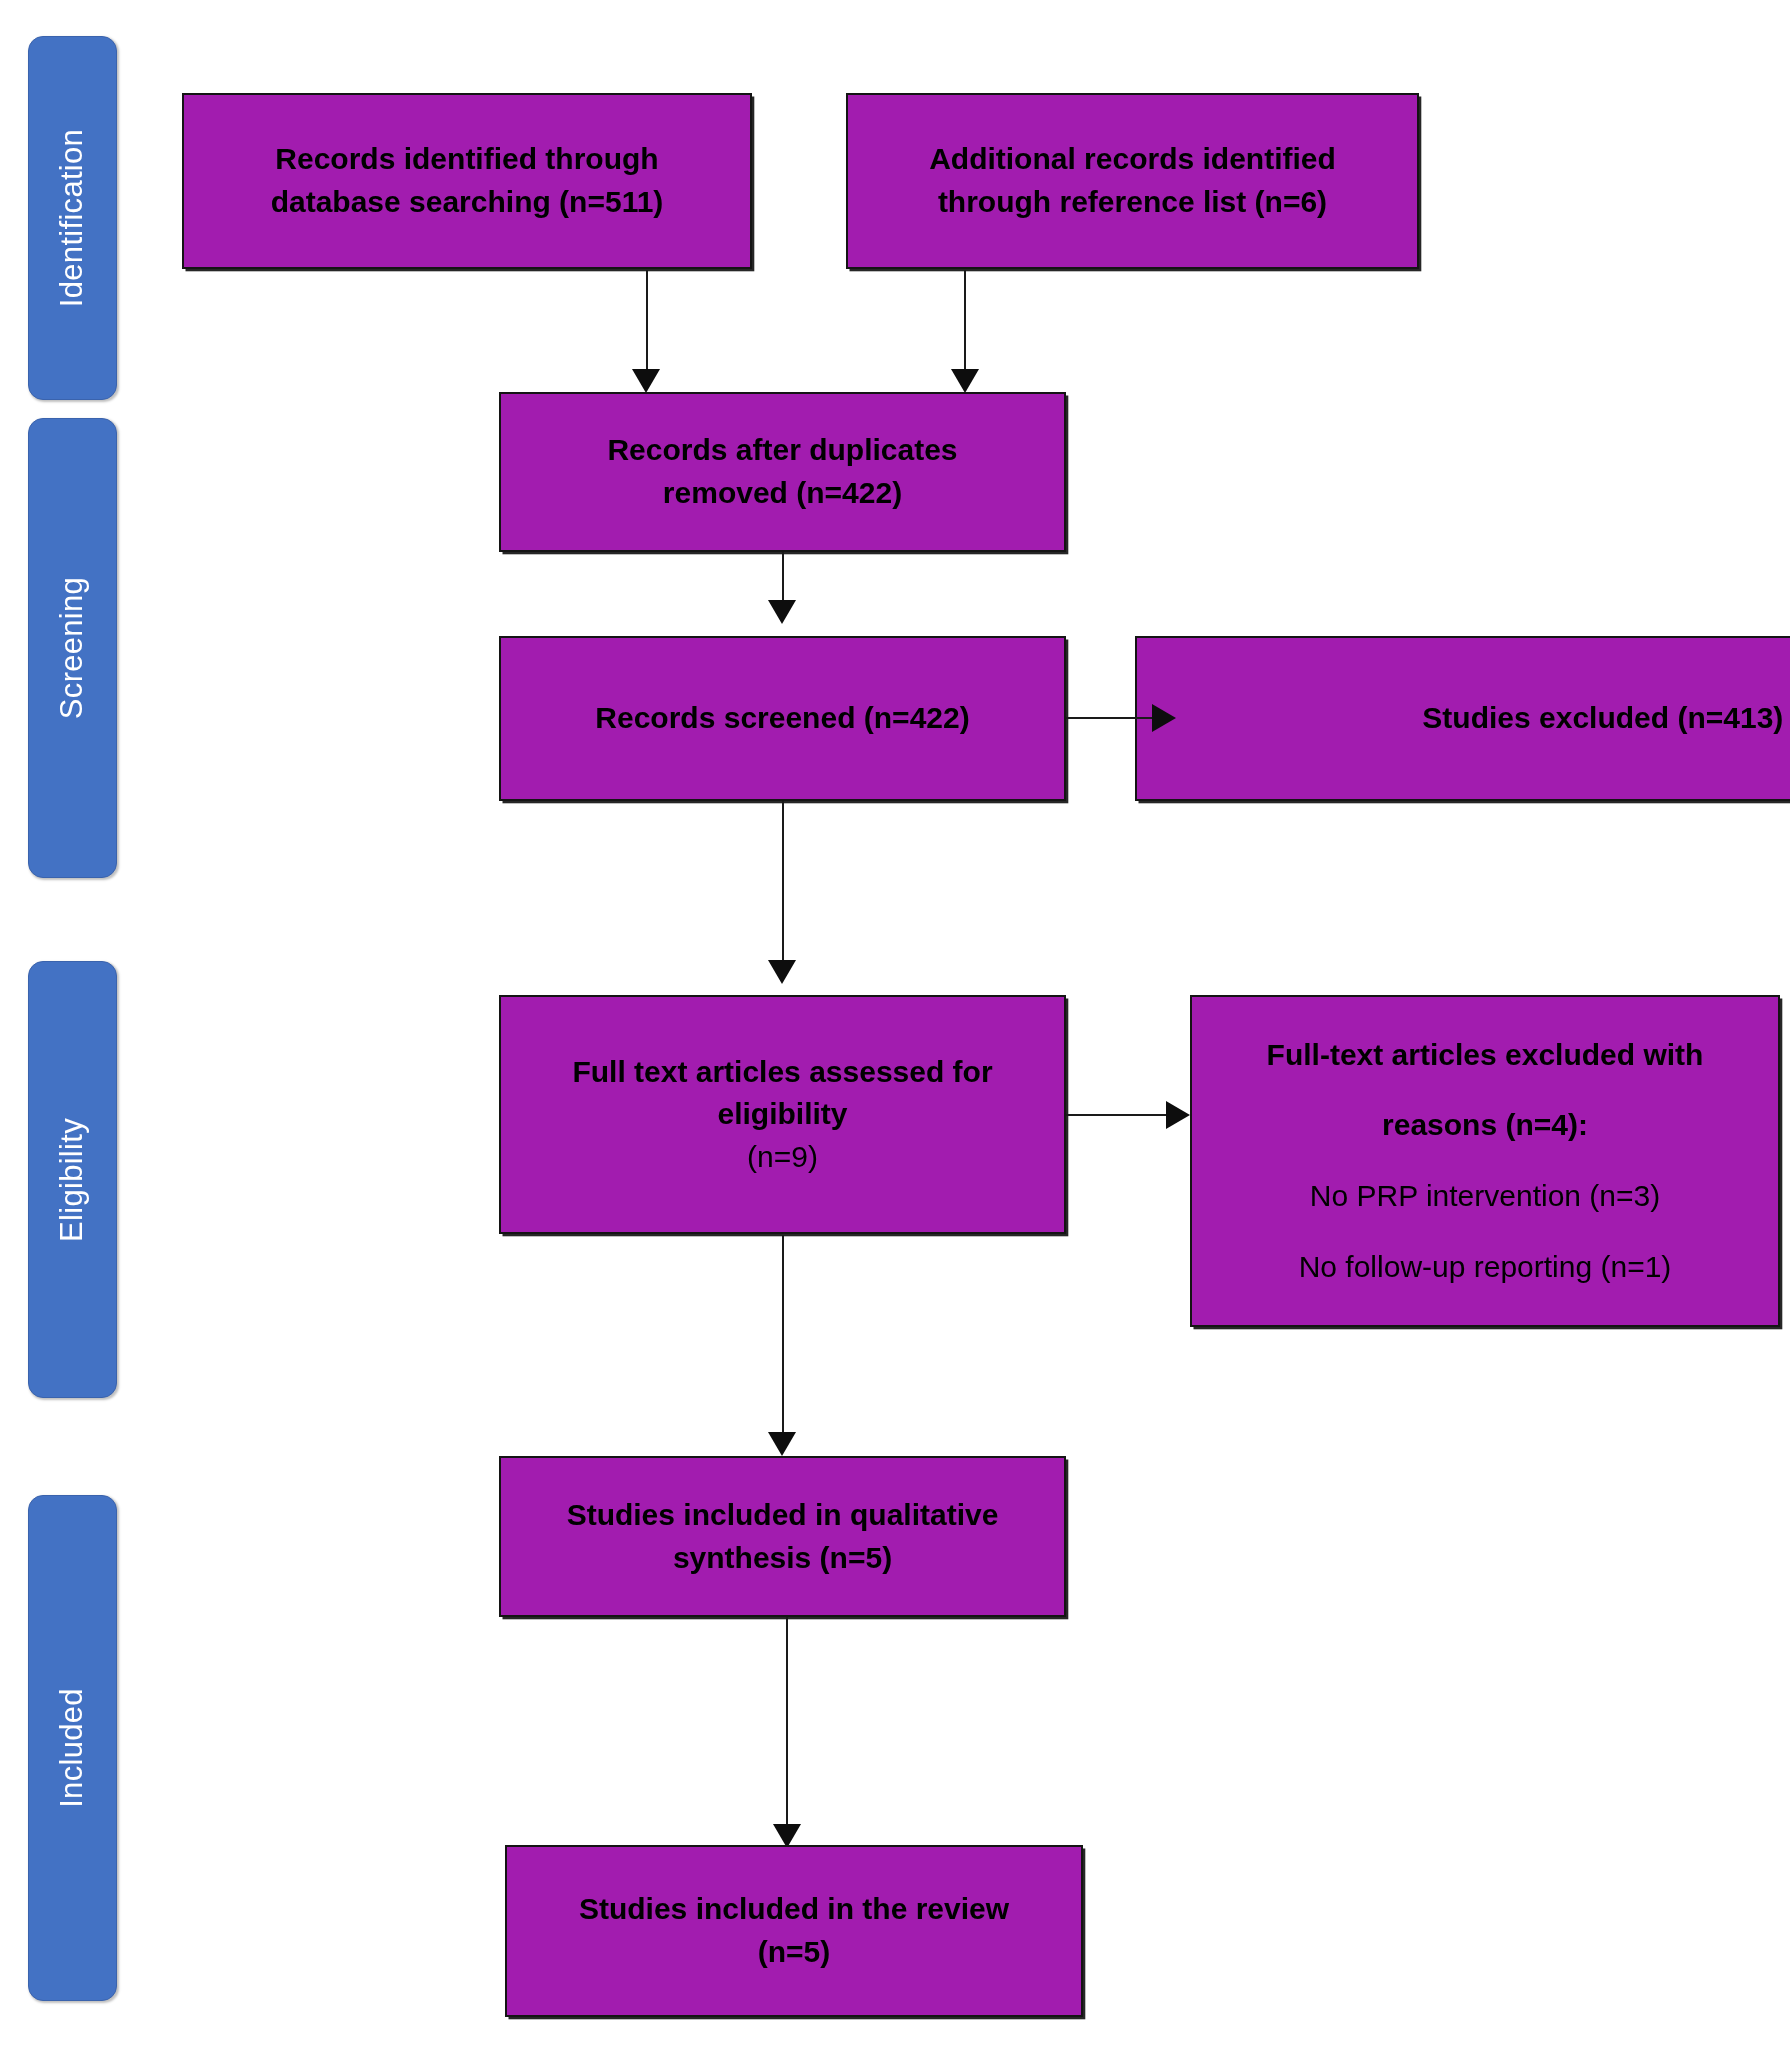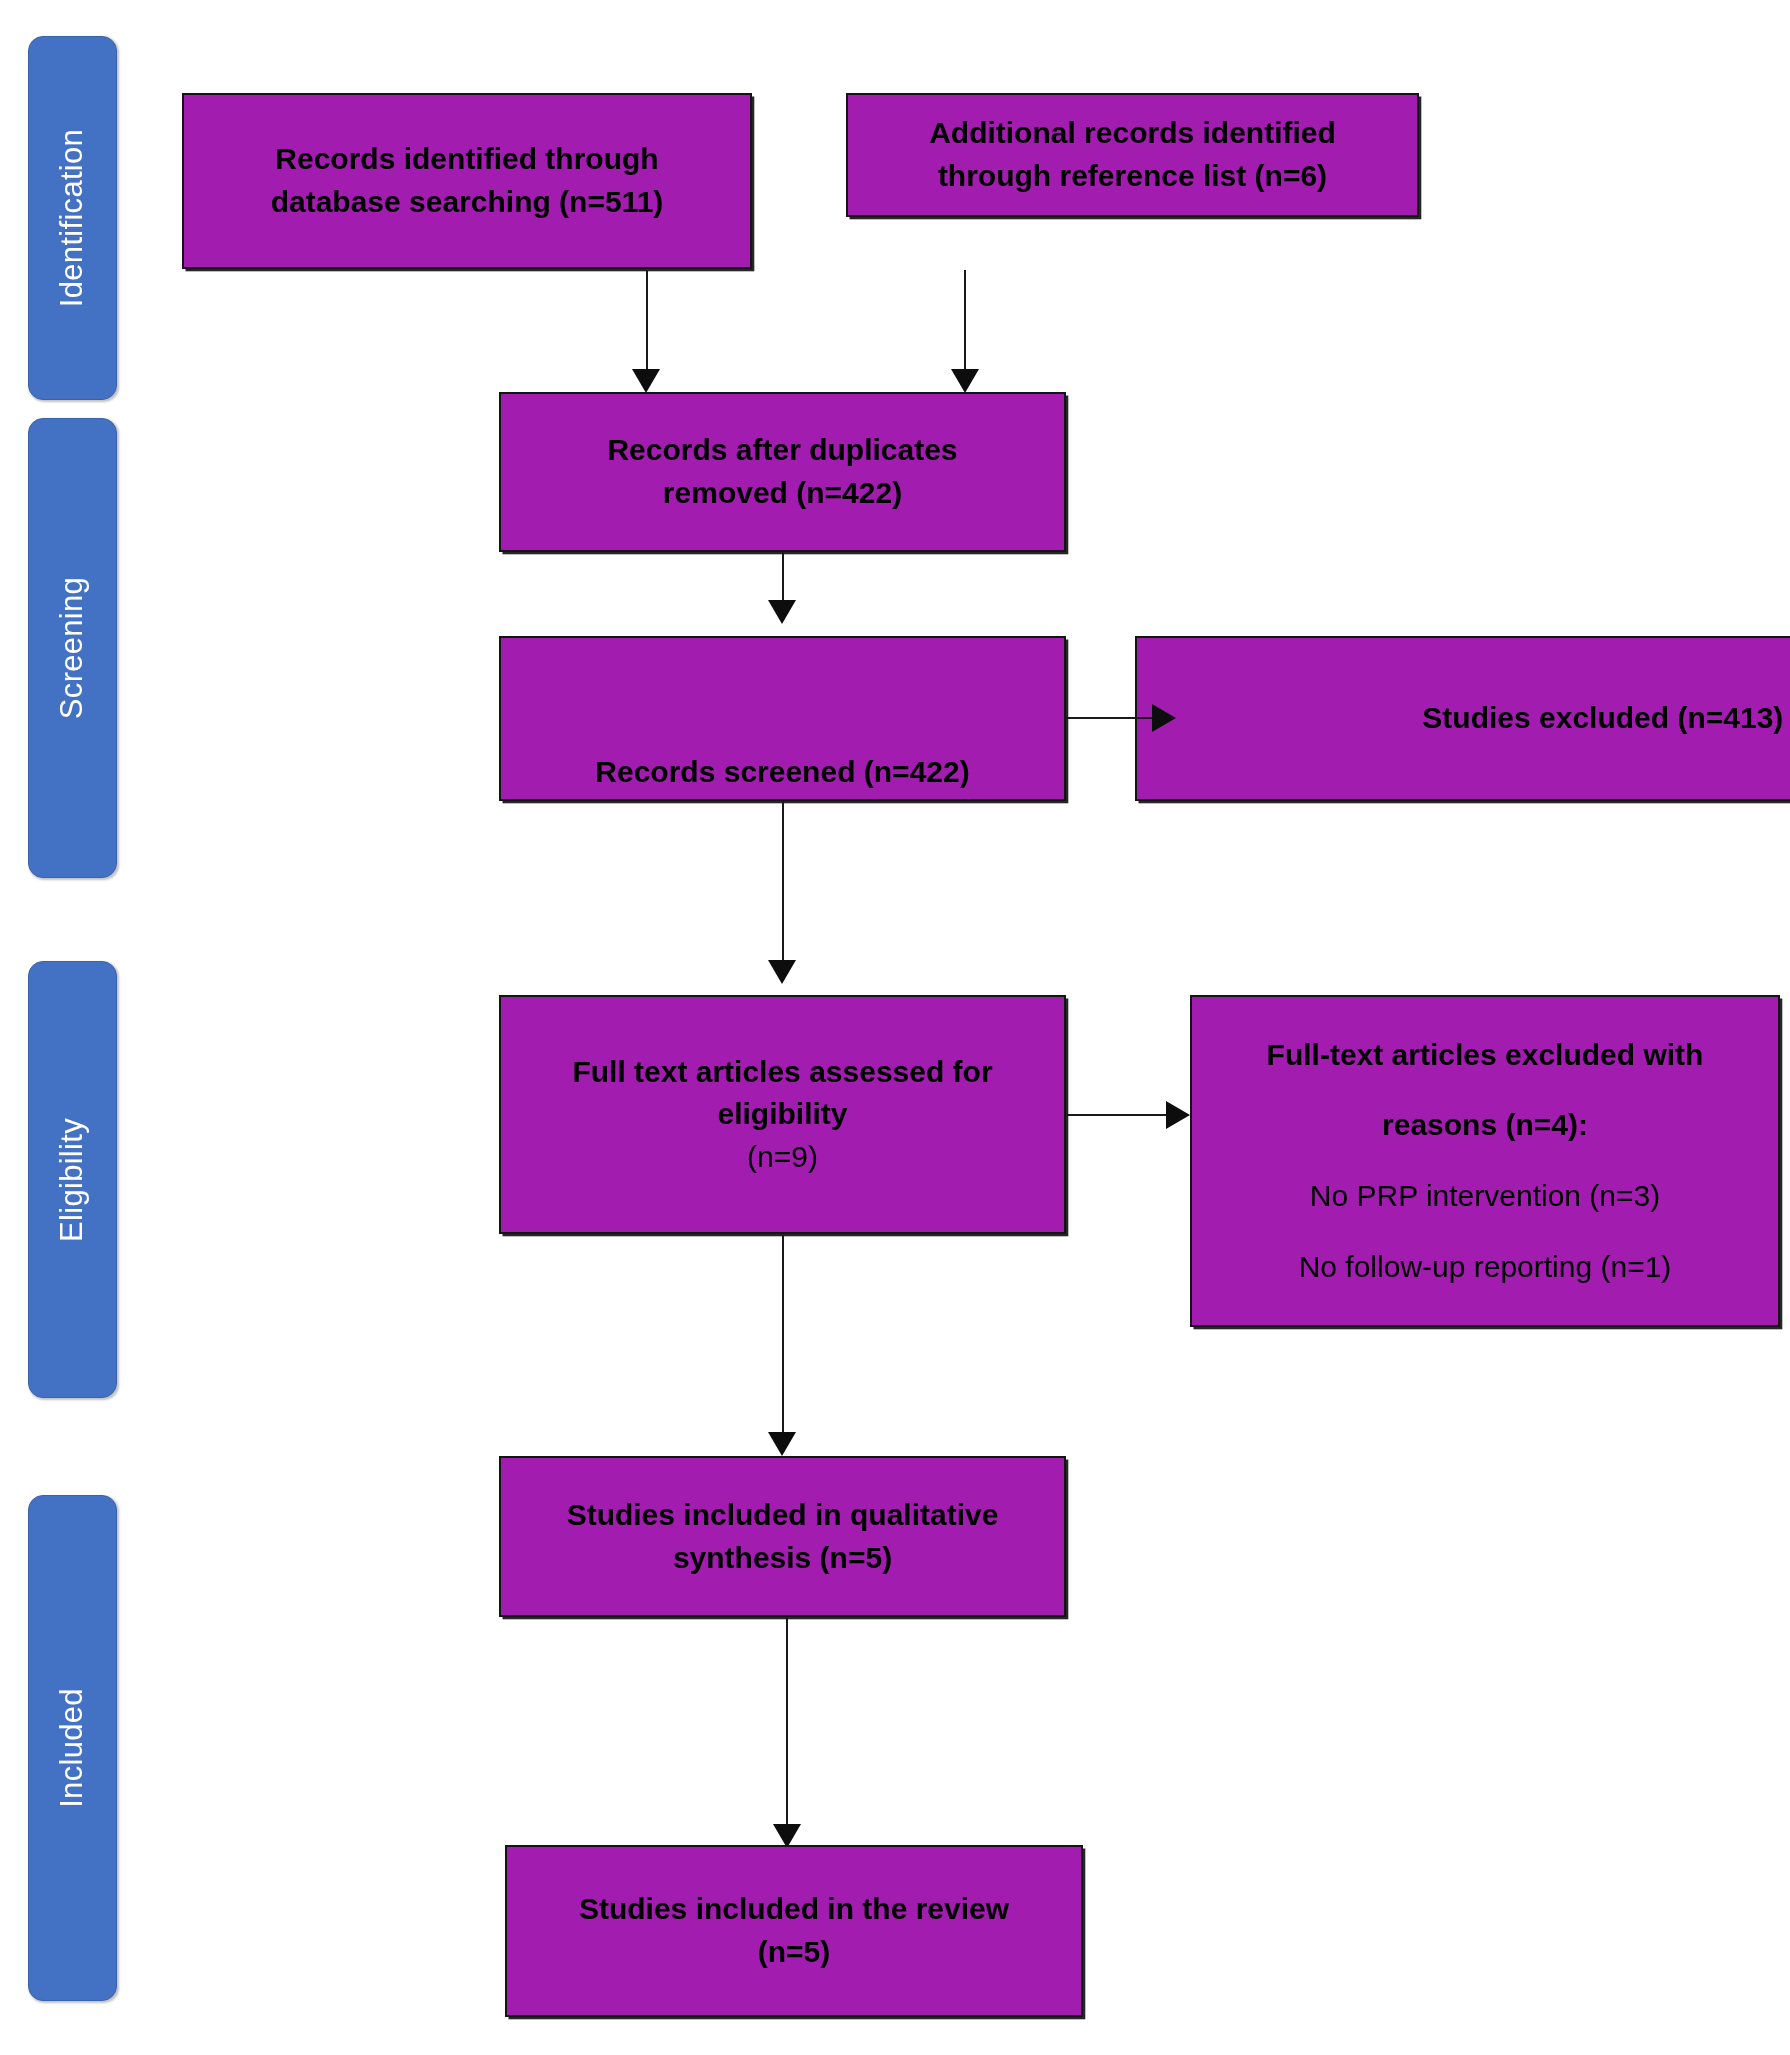--- a/index.html
+++ b/index.html
@@ -113,40 +113,40 @@
 
   <div class="stage-bar" style="top:1495px; height:504px;">
     <span class="stage-label">Included</span>
   </div>
 
   <div class="flow-box" style="left:182px; top:93px; width:570px; height:176px;">
     <div class="box-line">Records identified through</div>
     <div class="box-line">database searching (n=511)</div>
   </div>
 
-  <div class="flow-box" style="left:846px; top:93px; width:573px; height:124px;">
+  <div class="flow-box" style="left:846px; top:93px; width:573px; height:176px;">
     <div class="box-line">Additional records identified</div>
     <div class="box-line">through reference list (n=6)</div>
   </div>
 
   <div class="v-line" style="left:646px; top:270px; height:115px;"></div>
   <div class="arrow-down" style="left:632px; top:369px;"></div>
 
   <div class="v-line" style="left:964px; top:270px; height:115px;"></div>
   <div class="arrow-down" style="left:951px; top:369px;"></div>
 
   <div class="flow-box" style="left:499px; top:392px; width:567px; height:160px;justify-content:center;">
     <div class="box-line">Records after duplicates</div>
     <div class="box-line">removed (n=422)</div>
   </div>
 
   <div class="v-line" style="left:782px; top:552px; height:62px;"></div>
   <div class="arrow-down" style="left:768px; top:600px;"></div>
 
-  <div class="flow-box" style="left:499px; top:636px; width:567px; height:165px;justify-content:flex-end;">
+  <div class="flow-box" style="left:499px; top:636px; width:567px; height:165px;">
     <div class="box-line">Records screened (n=422)</div>
   </div>
 
   <div class="flow-box" style="left:1135px; top:636px; width:664px; height:165px;align-items:flex-end;">
     <div class="box-line">Studies excluded (n=413)</div>
   </div>
 
   <div class="h-line" style="left:1066px; top:717px; width:89px;"></div>
   <div class="arrow-right" style="left:1152px; top:704px;"></div>
 

